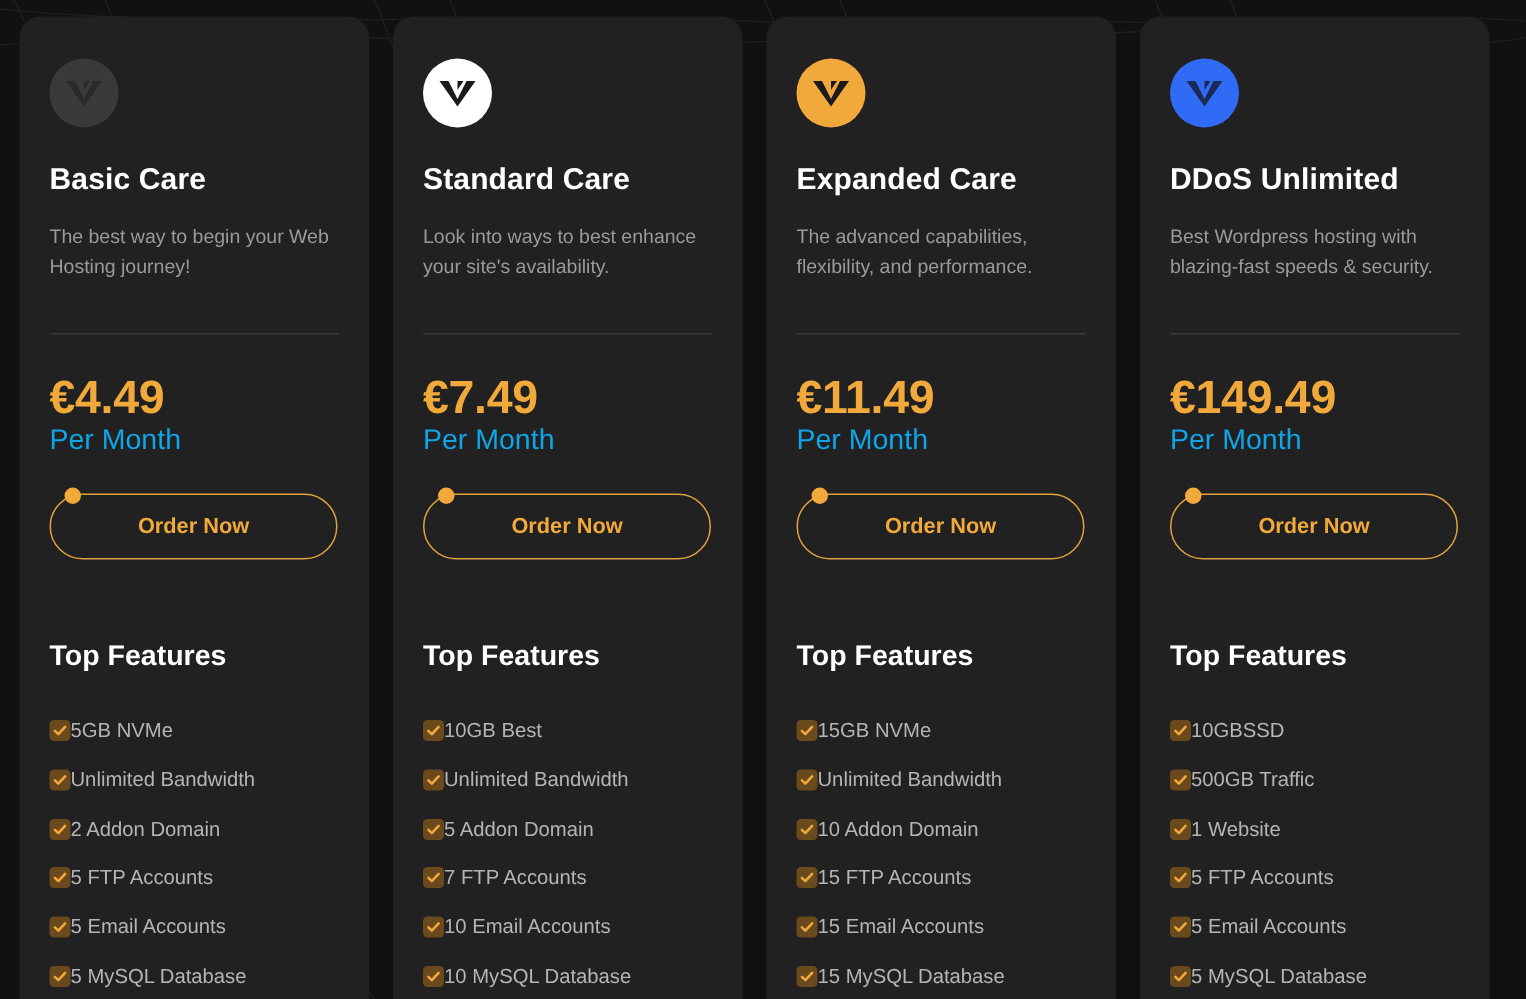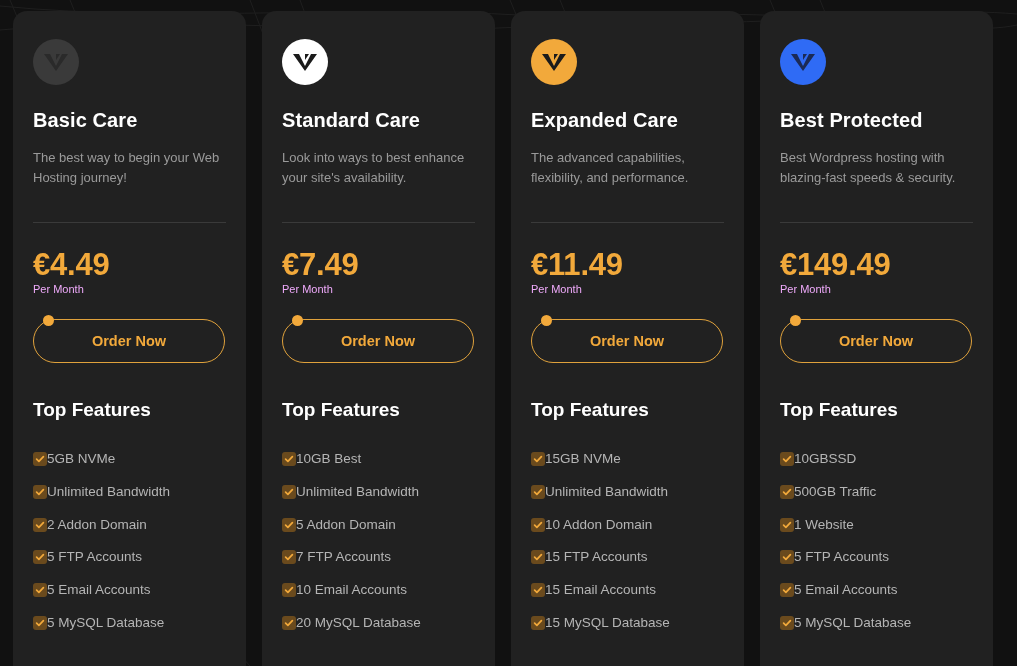--- a/index.html
+++ b/index.html
@@ -81,29 +81,29 @@
   }
 
   .plan-price {
     font-size: 31px;
     font-weight: bold;
     color: #f2a93b;
     letter-spacing: -0.2px;
   }
 
   .plan-period {
-    font-size: 11px;
-    color: #f0abfc;
+    font-size: 19px;
+    color: #0ea5e9;
     margin-bottom: 24px;
   }
 
   .order-btn-wrap {
     position: relative;
     display: block;
-    margin-bottom: 36px;
+    margin-bottom: 54px;
   }
 
   .order-btn {
     display: block;
     width: 100%;
     max-width: 192px;
     padding: 13px 10px;
     border: 1px solid #e0a23c;
     border-radius: 999px;
     background: transparent;
@@ -309,21 +309,21 @@
             </svg>
           </span>
           <span class="feature-label">10 Email Accounts</span>
         </li>
         <li class="feature-item">
           <span class="check-box">
             <svg width="10" height="10" viewBox="0 0 10 10">
               <path d="M1.6 5.2 L3.9 7.4 L8.4 2.6" fill="none" stroke="#f2a93b" stroke-width="1.7" stroke-linecap="round" stroke-linejoin="round"></path>
             </svg>
           </span>
-          <span class="feature-label">20 MySQL Database</span>
+          <span class="feature-label">10 MySQL Database</span>
         </li>
       </ul>
   </div>
 
   <div class="plan-card">
     <div class="plan-icon" style="background: rgb(242, 169, 59);">
       <svg width="26" height="20" viewBox="0 0 26 20">
         <path class="logo-path" d="M1 2 L7 2 L13 14 L19 2 L25 2 L13 19 Z M9 2 L13 2 L13 8 L17 2 Z" fill="#1b1b1b"></path>
       </svg>
     </div>
@@ -388,21 +388,21 @@
         </li>
       </ul>
   </div>
 
   <div class="plan-card">
     <div class="plan-icon" style="background: rgb(47, 107, 245);">
       <svg width="26" height="20" viewBox="0 0 26 20">
         <path class="logo-path" d="M1 2 L7 2 L13 14 L19 2 L25 2 L13 19 Z M9 2 L13 2 L13 8 L17 2 Z" fill="#1b2a55"></path>
       </svg>
     </div>
-    <div class="plan-title">Best Protected</div>
+    <div class="plan-title">DDoS Unlimited</div>
     <div class="plan-desc">Best Wordpress hosting with blazing-fast speeds &amp; security.</div>
     <div class="divider"></div>
     <div class="plan-price">€149.49</div>
     <div class="plan-period">Per Month</div>
     <div class="order-btn-wrap">
       <span class="order-dot"></span>
       <button class="order-btn">Order Now</button>
     </div>
     <div class="features-title">Top Features</div>
     <ul class="feature-list">

